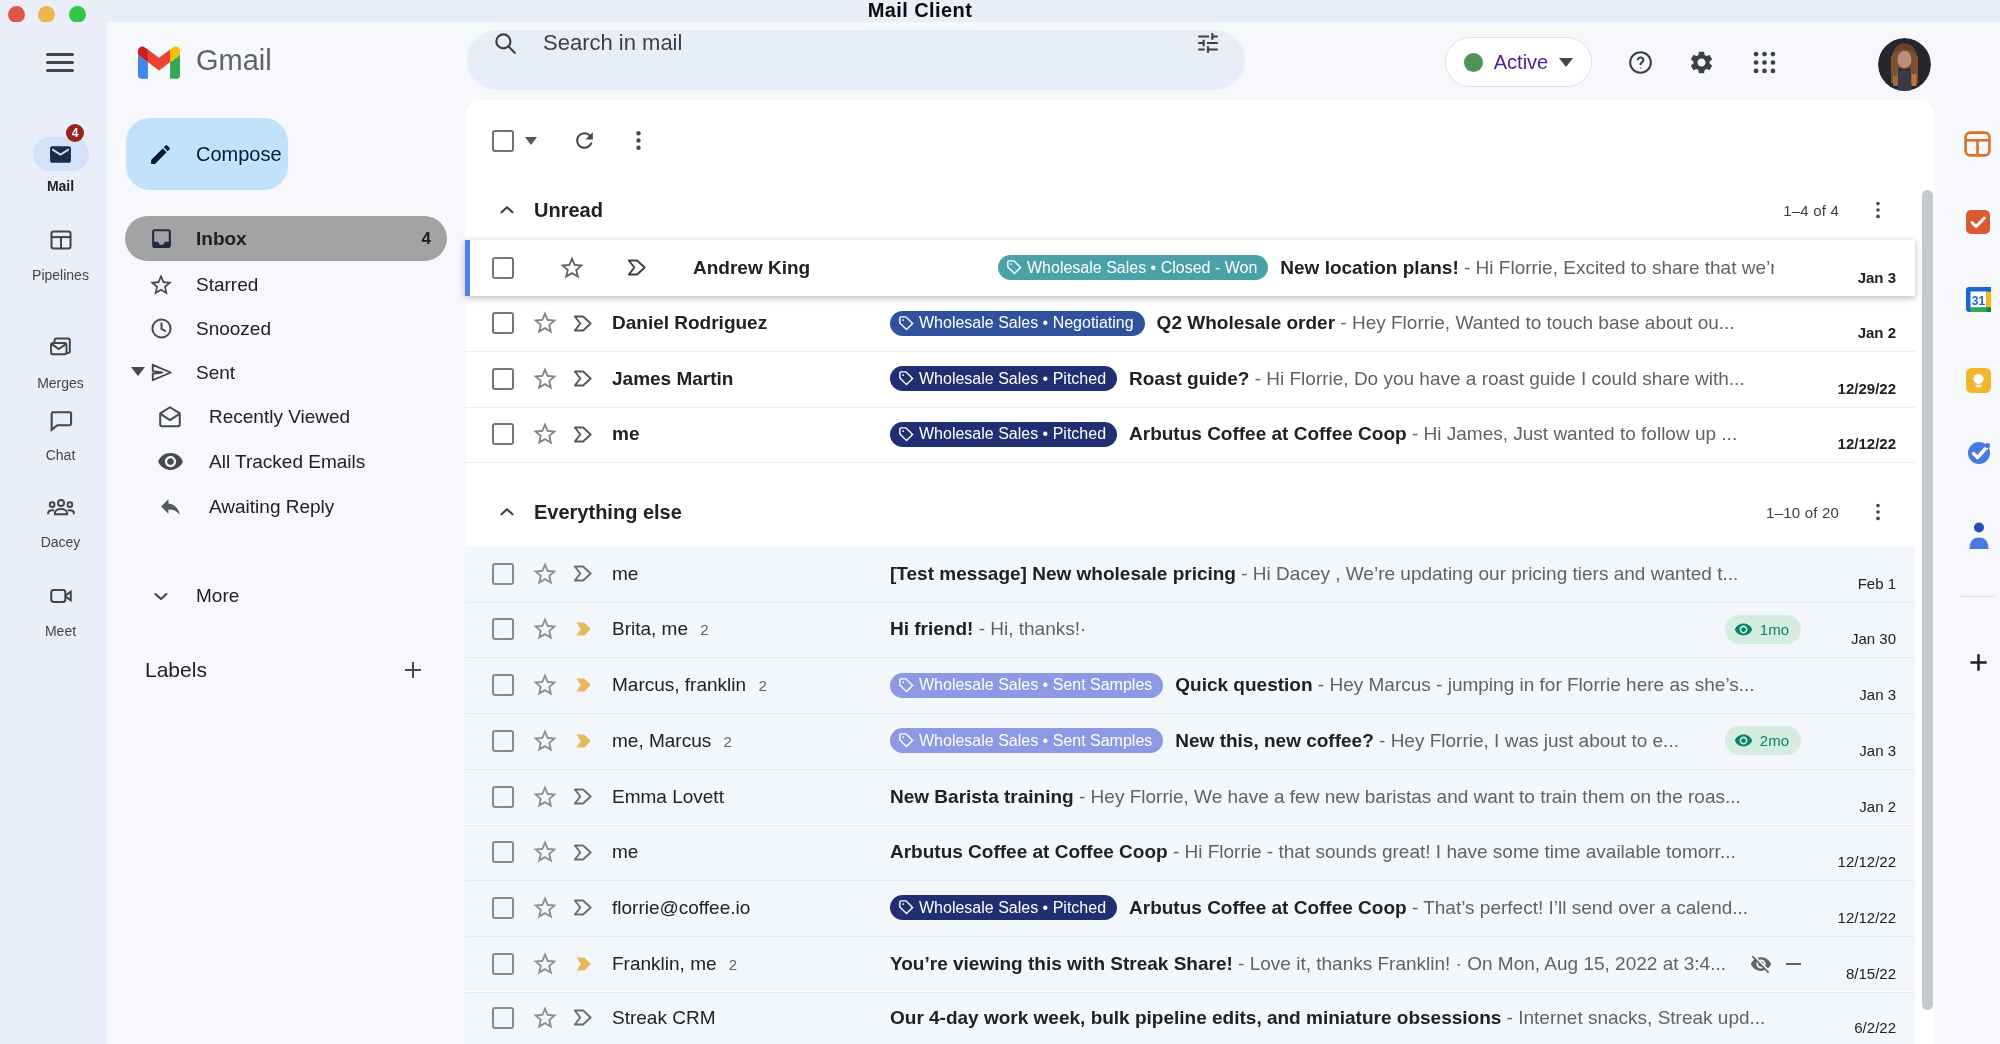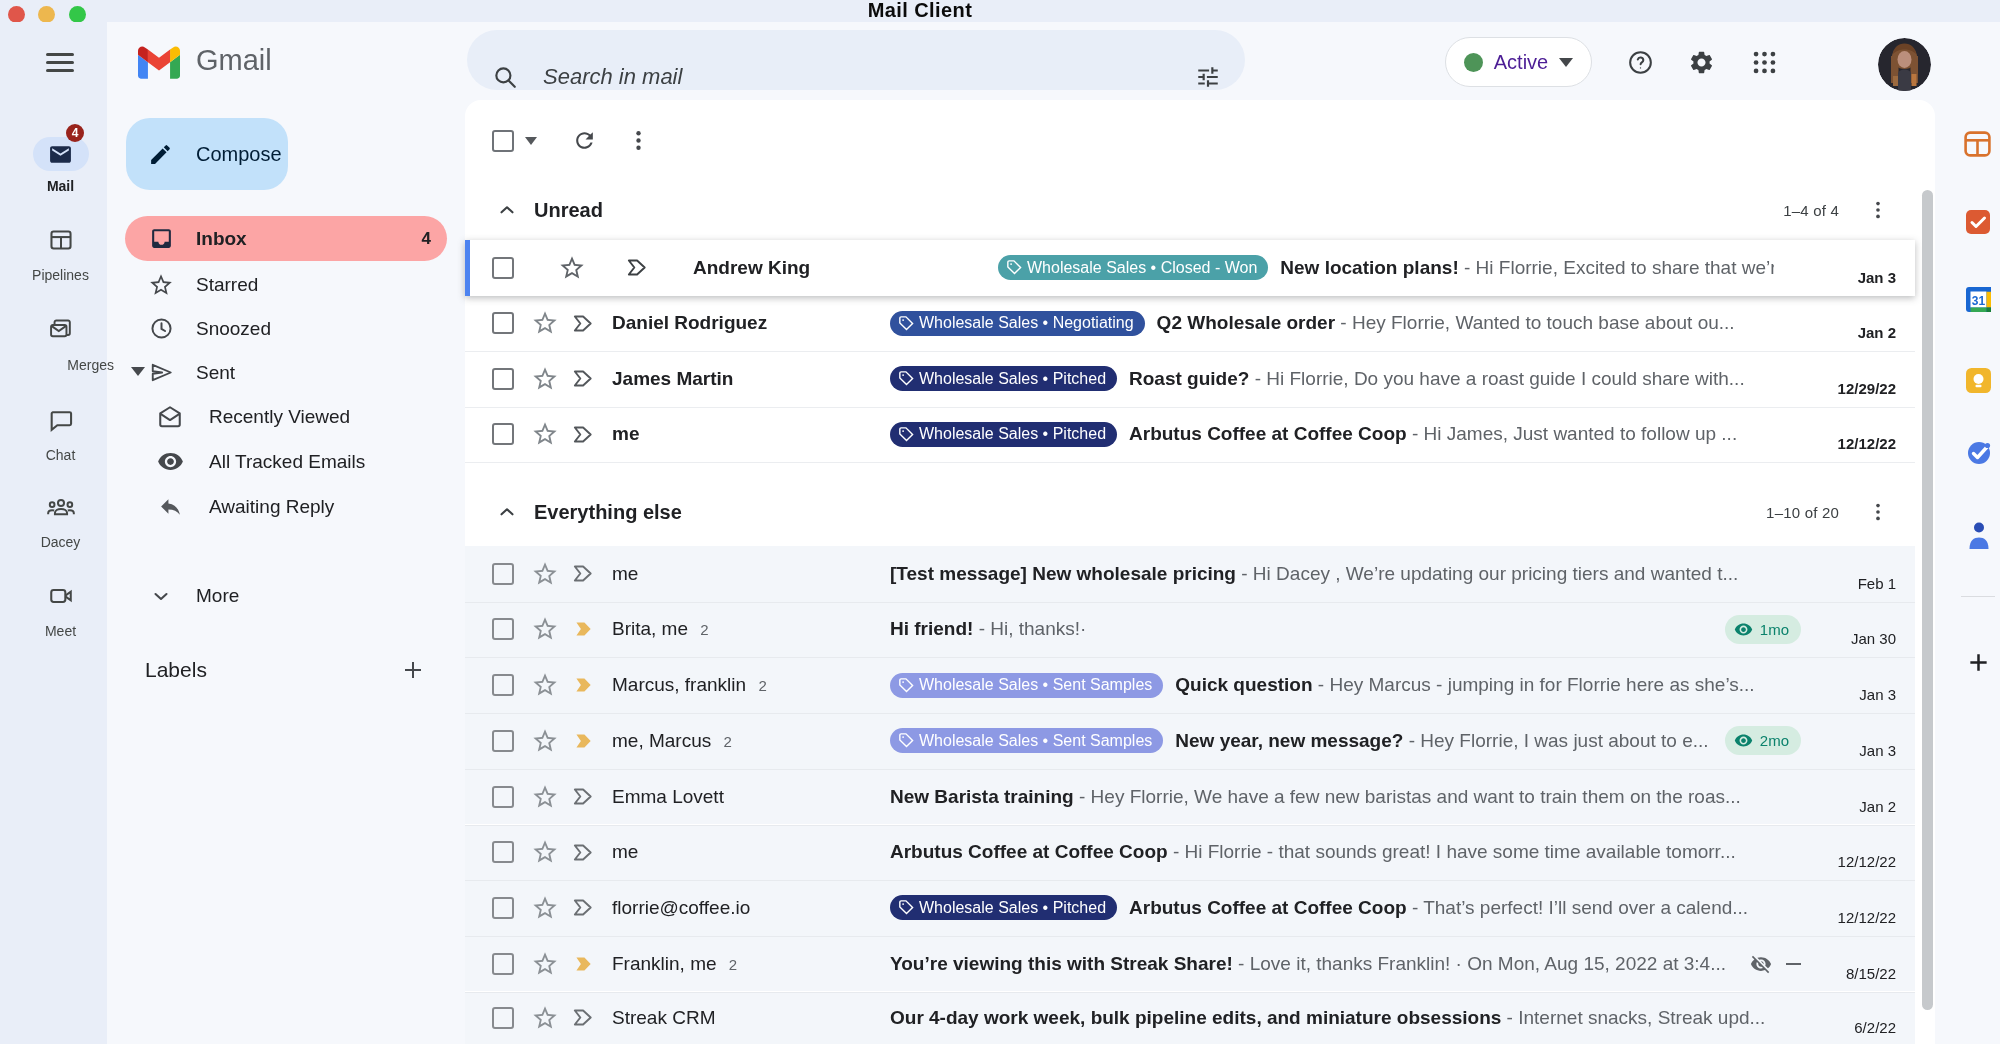--- a/index.html
+++ b/index.html
@@ -20,27 +20,27 @@
   .railico { height:26px; display:flex; align-items:center; justify-content:center; }
   .badge { position:absolute; left:66px; top:124px; min-width:18px; height:18px; border-radius:9px; background:#99231c; color:#fff; font-size:12px; font-weight:bold; display:flex; align-items:center; justify-content:center; padding:0 3px; z-index:3; }
   
   .nav { position:absolute; left:107px; top:22px; width:358px; bottom:0; }
   .compose { position:absolute; left:19px; top:96px; width:162px; height:72px; border-radius:24px; background:#c2e1fa; display:flex; align-items:center; padding-left:22px; }
   .compose span { font-size:20px; font-weight:500; color:#001d35; margin-left:23px; }
   .navrow { position:absolute; left:18px; width:322px; height:45px; display:flex; align-items:center; font-size:19px; color:#202124; }
   .navrow .ic { width:28px; display:flex; justify-content:center; margin-left:22px; margin-right:21px; flex:none; }
   .navrow .ic2 { width:28px; display:flex; justify-content:center; margin-left:31px; margin-right:25px; flex:none; }
   .navrow .cnt { margin-left:auto; margin-right:16px; font-size:16px; color:#444746; }
-  .navrow.active { background:#fca5a5; border-radius:23px; font-weight:bold; }
+  .navrow.active { background:#a3a3a3; border-radius:23px; font-weight:bold; }
   .navrow.active .cnt { font-weight:bold; color:#202124; font-size:17px; }
   .caret-sent { position:absolute; left:24px; top:345px; width:0; height:0; border-left:7px solid transparent; border-right:7px solid transparent; border-top:9px solid #46494d; }
   .labels { position:absolute; left:18px; top:626px; width:322px; height:44px; display:flex; align-items:center; }
   .labels .t { font-size:21px; font-weight:500; color:#202124; margin-left:20px; }
   
-  .search { position:absolute; left:467px; top:30px; width:778px; height:60px; border-radius:30px; background:#e8eef8; display:flex; align-items:flex-end;font-style:italic; }
+  .search { position:absolute; left:467px; top:30px; width:778px; height:60px; border-radius:30px; background:#e8eef8; display:flex; align-items:flex-start; }
   .search .txt { font-size:22px; color:#3c4043; margin-left:25px; }
   .pill-active { position:absolute; left:1445px; top:37px; width:147px; height:50px; background:#fff; border:1.5px solid #dde0e4; border-radius:25px; display:flex; align-items:center; justify-content:center; gap:11px; }
   .pill-active .dot { width:19px; height:19px; border-radius:50%; background:#4e9458; }
   .pill-active .t { font-size:20px; font-weight:500; color:#4c1d95; }
   .tri-dn { width:0; height:0; border-left:8px solid transparent; border-right:8px solid transparent; border-top:10px solid #44474a; }
   .hicon { position:absolute; top:49px; }
   .avatar { position:absolute; left:1878px; top:38px; width:53px; height:53px; border-radius:50%; overflow:hidden; }
   
   .content { position:absolute; left:465px; top:100px; width:1470px; bottom:0; background:#fff; border-radius:16px 16px 0 0; }
   .secthead { position:absolute; left:0; width:1450px; height:44px; display:flex; align-items:center; }
@@ -95,21 +95,21 @@
   <div class="railitem" style="top:227px;">
     <div class="railico">
       <svg width="26" height="26" viewBox="0 0 24 24" fill="none" stroke="#444746" stroke-width="1.9">
         <rect x="3.2" y="4.2" width="17.6" height="15.6" rx="2"></rect>
         <line x1="3.2" y1="9.3" x2="20.8" y2="9.3"></line>
         <line x1="12" y1="9.3" x2="12" y2="19.8"></line>
       </svg>
     </div>
     <div class="raillabel">Pipelines</div>
   </div>
-  <div class="railitem" style="top:317px;text-align:right;">
+  <div class="railitem" style="top:335px;">
     <div class="railico">
       <svg width="27" height="26" viewBox="0 0 24 24" fill="none" stroke="#444746" stroke-width="1.8">
         <path d="M6.5 6.5V4.8a1.6 1.6 0 0 1 1.6-1.6H19a1.6 1.6 0 0 1 1.6 1.6V15a1.6 1.6 0 0 1-1.6 1.6h-1.6"></path>
         <rect x="3.3" y="7.3" width="14.2" height="10.4" rx="1.6"></rect>
         <path d="M3.6 8.2 10.4 13l6.8-4.8"></path>
       </svg>
     </div>
     <div class="raillabel">Merges</div>
   </div>
   <div class="railitem" style="top:407px;">
@@ -521,21 +521,21 @@
         <svg width="23" height="20" viewBox="0 0 24 24">
           <path fill="#e9b85c" d="M3.5 4.2h9.6L20.6 12l-7.5 7.8H3.5l5.4-7.8z"></path>
         </svg>
       </span>
       <span class="sender">me, Marcus <span class="cnt2">2</span></span>
       <span class="mid">
         <span class="chip" style="background:#8d99e4;"><svg width="17" height="17" viewBox="0 0 24 24" fill="none" stroke="#fff" stroke-width="2">
             <path d="M11.2 2.6H4.4a1.8 1.8 0 0 0-1.8 1.8v6.8L12 20.6 20.6 12z"></path>
             <circle cx="7.2" cy="7.2" r="1.3" fill="#fff" stroke="none"></circle>
           </svg>Wholesale Sales • Sent Samples</span>
-        <span class="subj">New year, new message?</span>
+        <span class="subj">New this, new coffee?</span>
         <span class="prev">&nbsp;- Hey Florrie, I was just about to e...</span>
       </span>
       <span class="eyechip"><svg width="19" height="19" viewBox="0 0 24 24" fill="#0b826c">
           <path d="M12 4.5C7 4.5 2.73 7.61 1 12c1.73 4.39 6 7.5 11 7.5s9.27-3.11 11-7.5c-1.73-4.39-6-7.5-11-7.5zM12 17c-2.76 0-5-2.24-5-5s2.24-5 5-5 5 2.24 5 5-2.24 5-5 5zm0-8c-1.66 0-3 1.34-3 3s1.34 3 3 3 3-1.34 3-3-1.34-3-3-3z"></path>
         </svg>2mo</span>
       <span class="date">Jan 3</span>
     </div>
     <div class="row rowread" style="top:668.8px;">
       <span class="cb" style="border-color:#878a8e;"></span>
       <span class="star">

